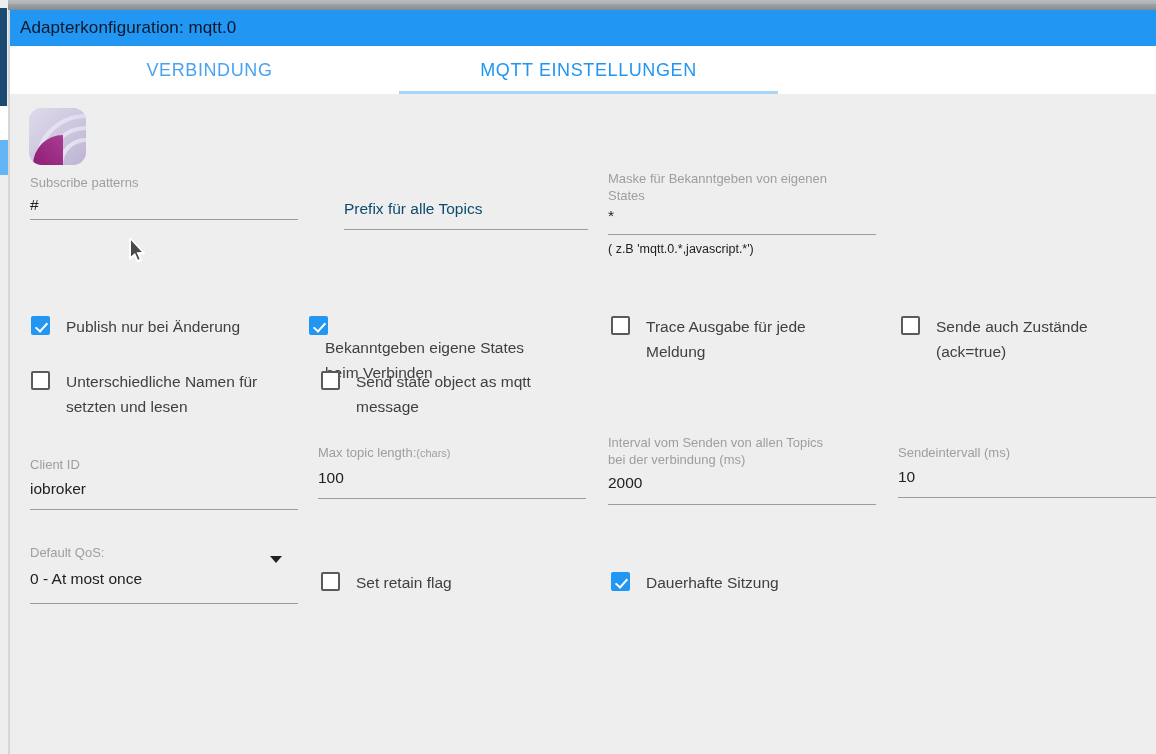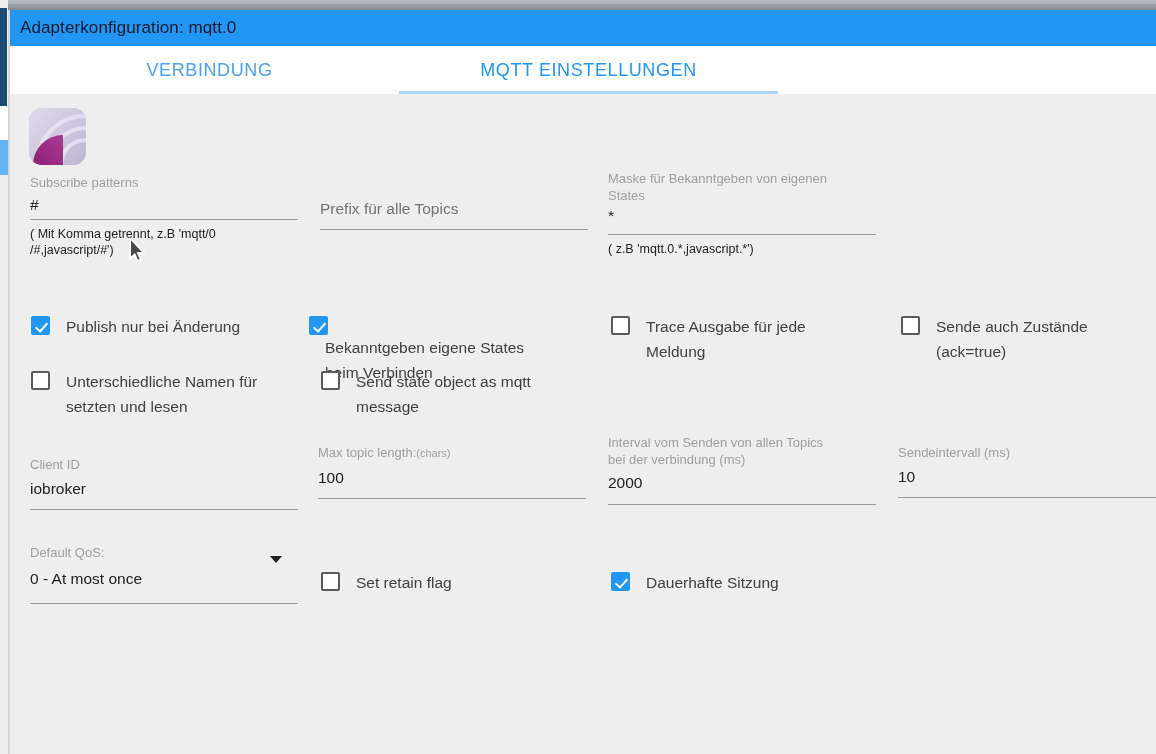--- a/index.html
+++ b/index.html
@@ -154,24 +154,25 @@
     white-space: pre-line;
   }
   .field-value {
     color: #212121;
     font-size: 15.5px;
     height: 28px;
     line-height: 28px;
     white-space: nowrap;
   }
   .field-placeholder {
-    color: #737373;
+    color: #0c4a6e;
     font-size: 15.5px;
     height: 28px;
     line-height: 28px;
+    margin-left: 24px;
   }
   .field-underline {
     border-bottom: 1px solid #9b9b9b;
   }
   .field-hint {
     color: #212121;
     font-size: 12.5px;
     line-height: 16px;
     margin-top: 6px;
     white-space: pre-line;
@@ -283,22 +284,20 @@
         <path d="M1 1 L1 20.5 L5.6 16.4 L8.6 23.2 L11.6 21.9 L8.7 15.2 L14.8 15.1 Z" fill="#ffffff" stroke="#ffffff" stroke-width="2.4" stroke-linejoin="round"></path>
         <path d="M2 2.2 L2 18.4 L6 14.9 L9 21.8 L10.6 21.1 L7.6 14.2 L12.8 14.1 Z" fill="#4a4a4a"></path>
       </svg>
     </div>
 
     <div class="row" style="top:80px; height:110px;">
 
       <div class="col" style="left:20px; top:0; width:268px;">
         <div class="field-label">Subscribe patterns</div>
         <div class="field-value field-underline">#</div>
-        <div class="field-hint">( Mit Komma getrennt, z.B 'mqtt/0
-/#,javascript/#')</div>
       </div>
 
       <div class="col" style="left:310px; top:21px; width:268px;">
         <div class="field-placeholder field-underline" style="height:34px;line-height:28px;">Prefix für alle Topics</div>
       </div>
 
       <div class="col" style="left:598px; top:-4px; width:268px;">
         <div class="field-label" style="width:225px;">Maske für Bekanntgeben von eigenen States</div>
         <div class="field-value field-underline" style="height:30px;line-height:24px;">*</div>
         <div class="field-hint">( z.B 'mqtt.0.*,javascript.*')</div>

